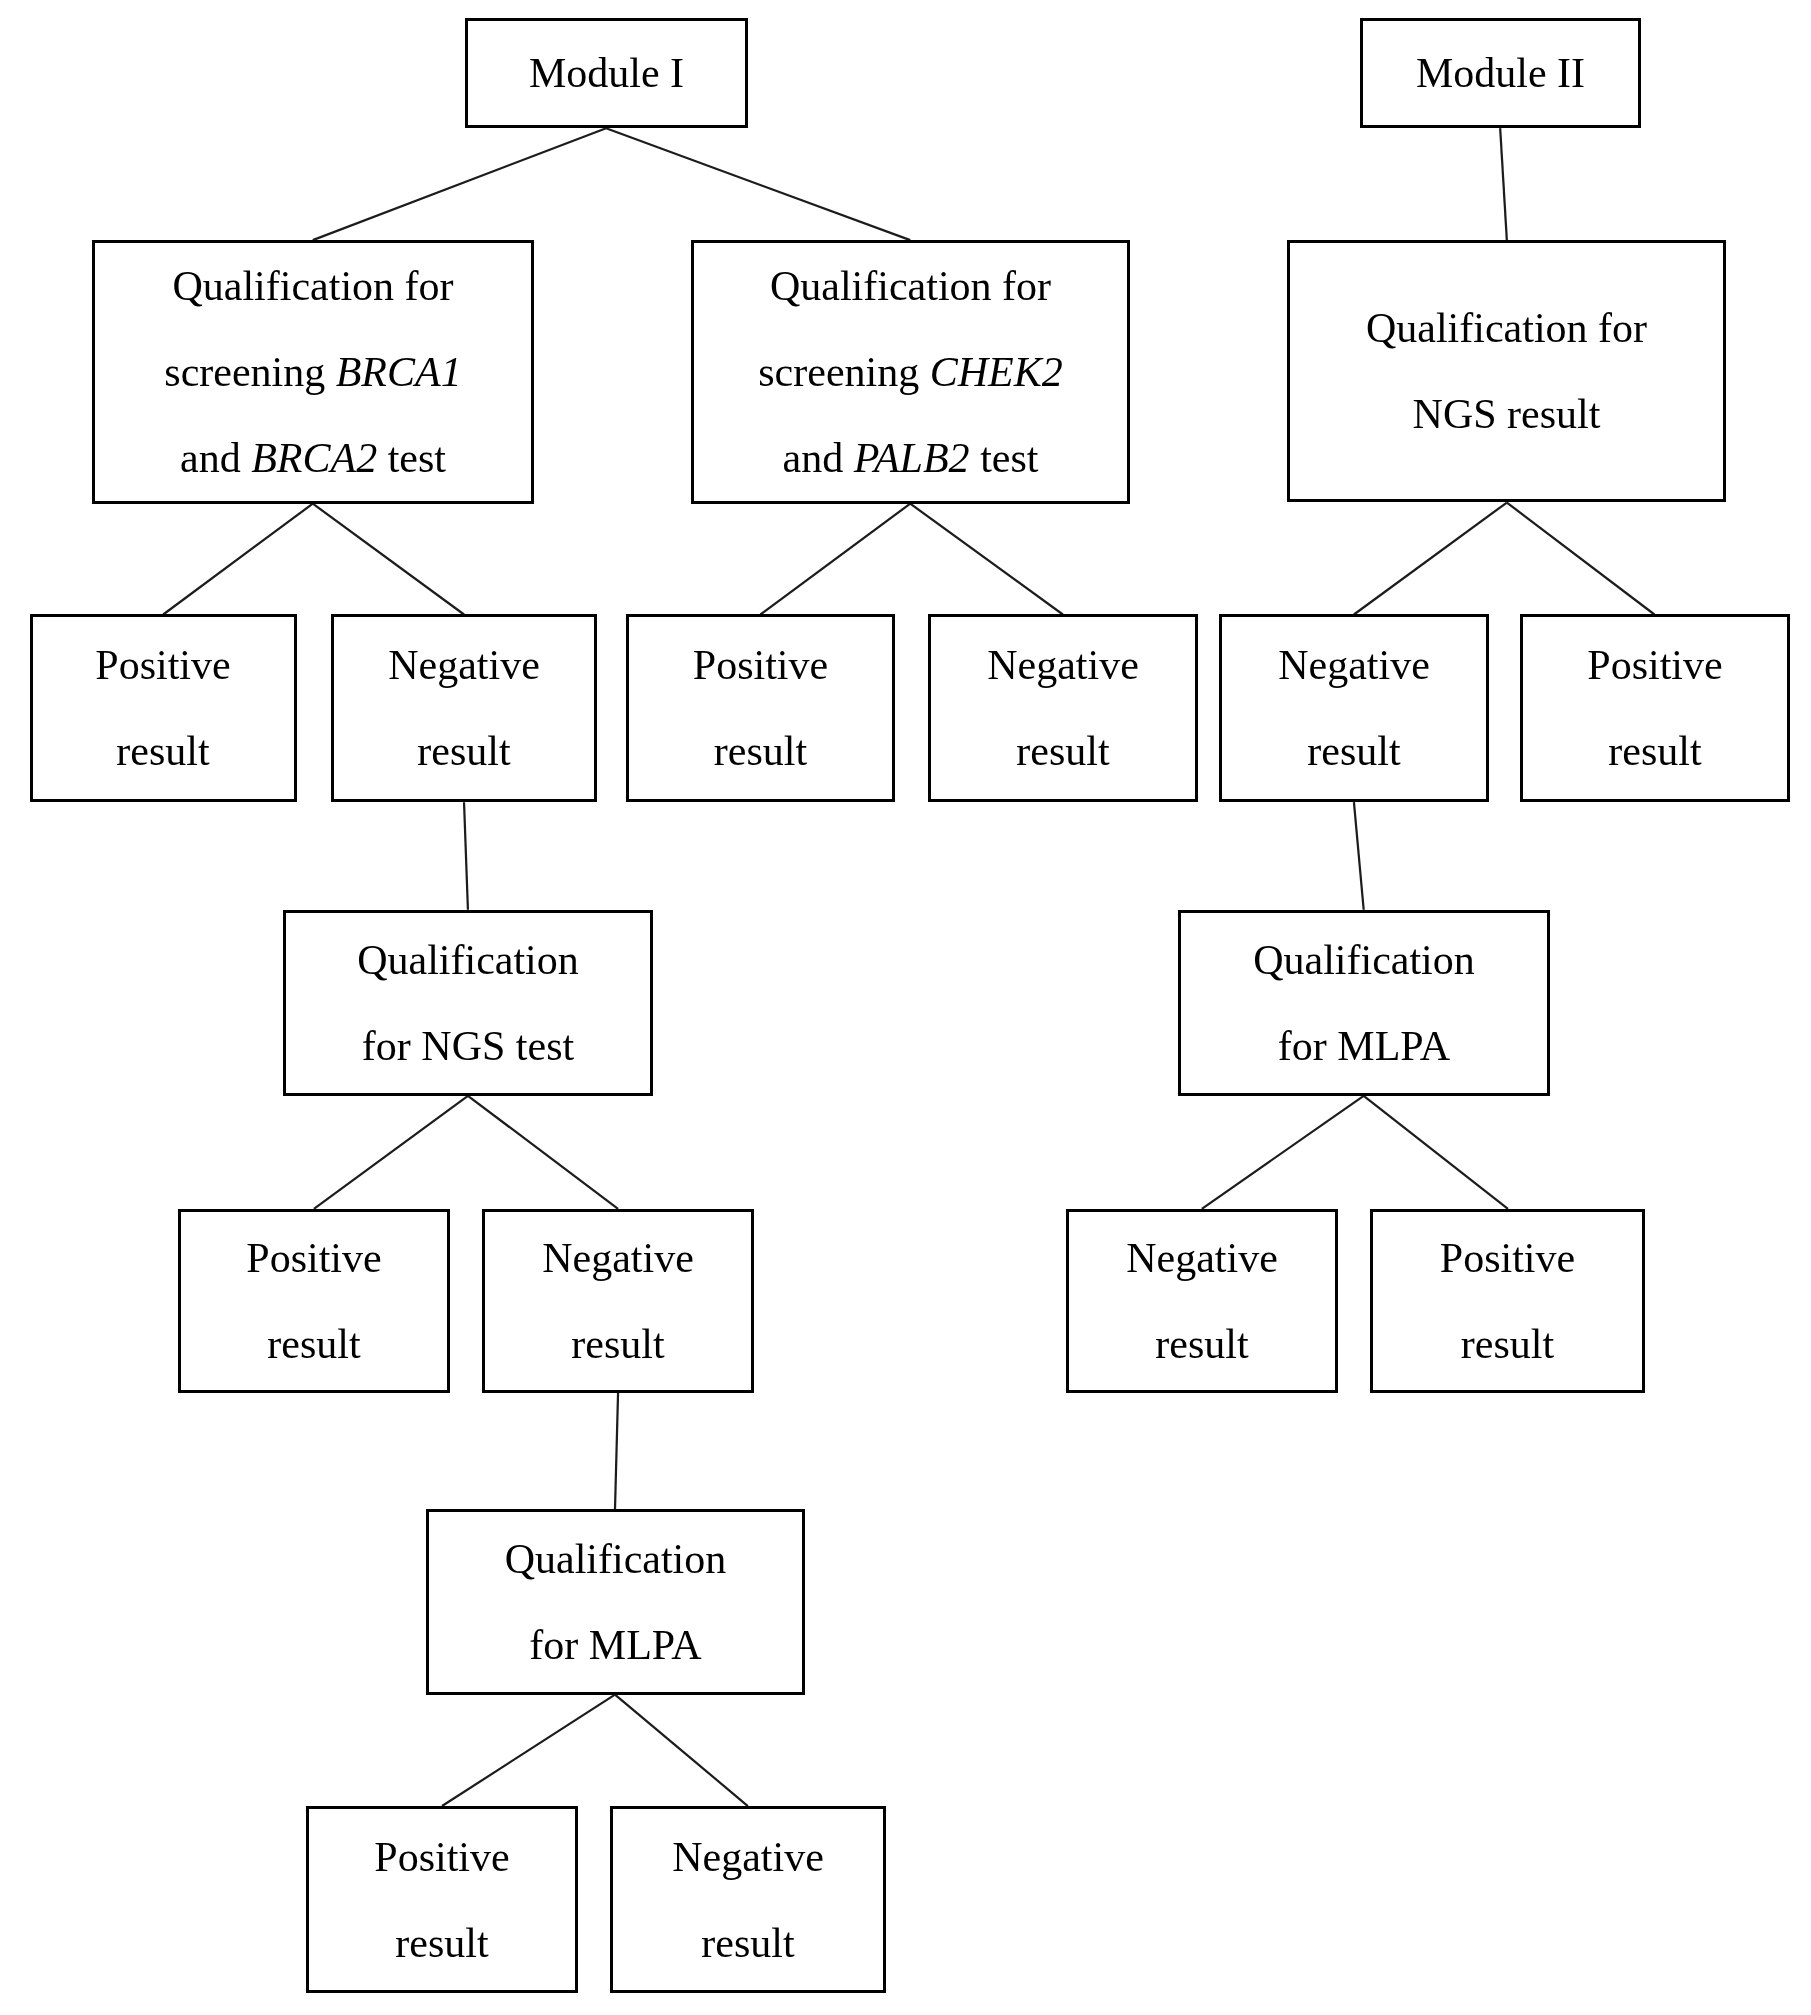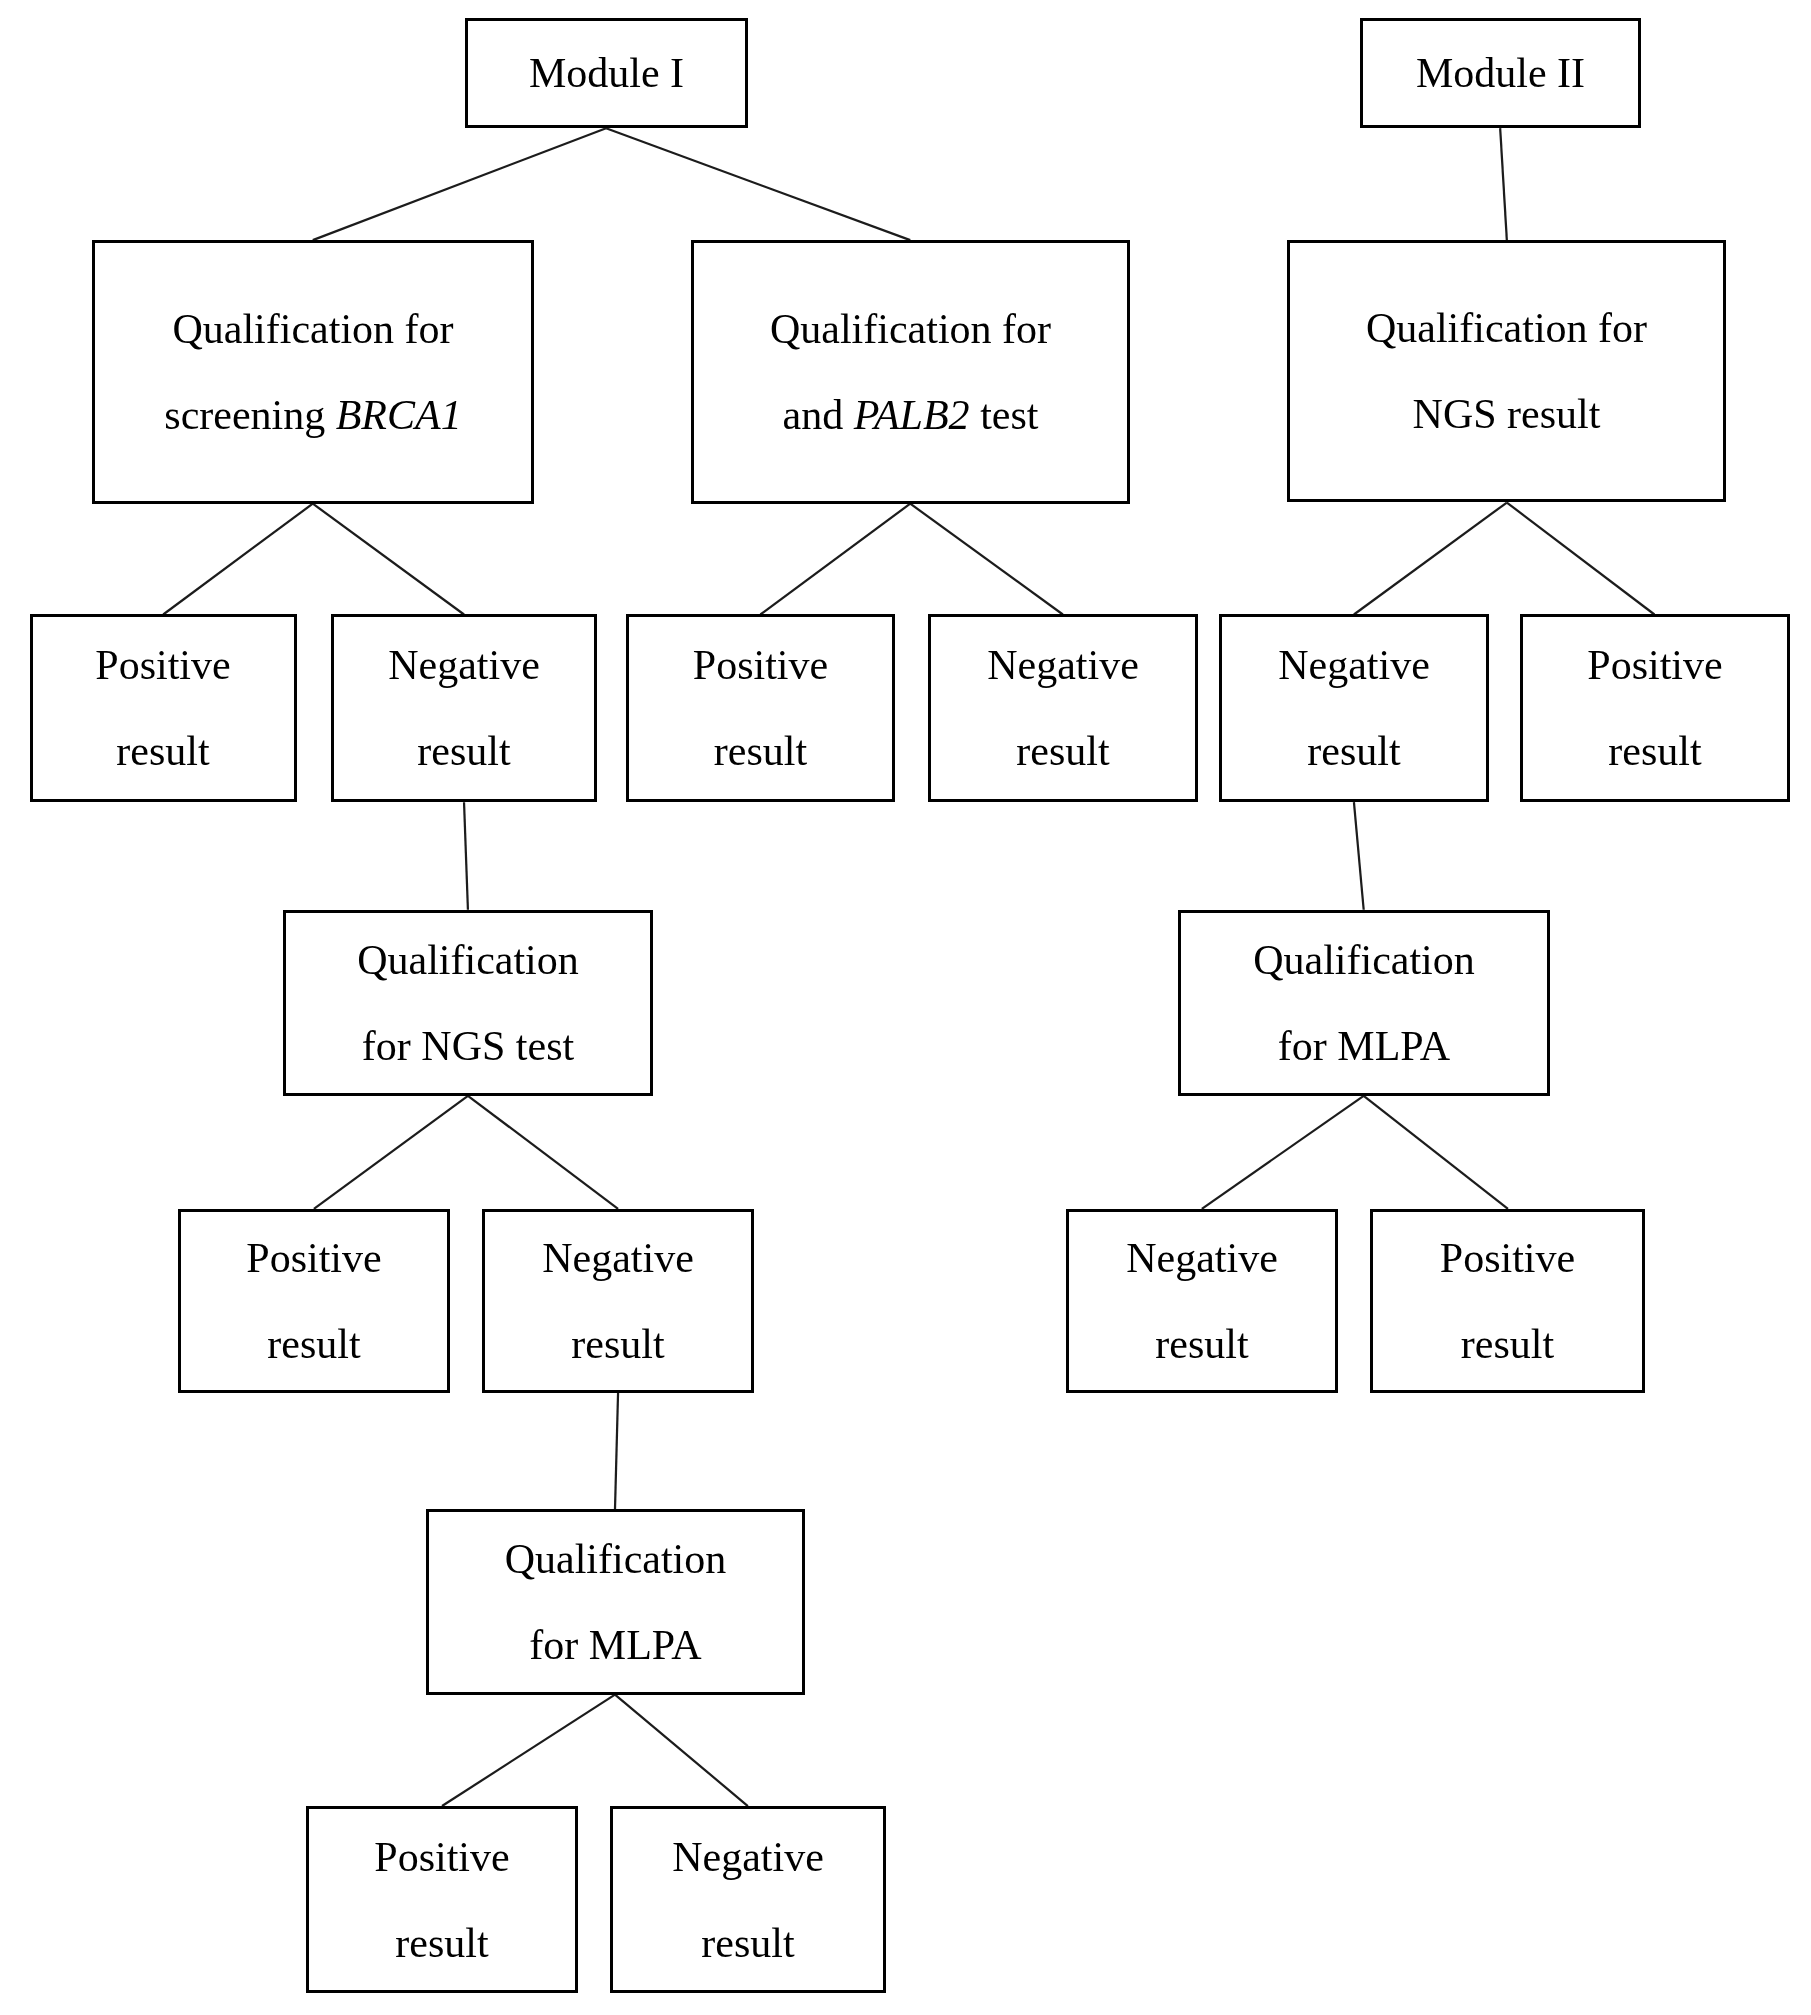--- a/index.html
+++ b/index.html
@@ -73,23 +73,25 @@
 
 <div class="node" style="left: 465px; top: 18px; width: 283px; height: 110px;">
       <div class="lbl-line"><span>Module I</span></div>
     </div>
     <div class="node" style="left: 1360px; top: 18px; width: 281px; height: 110px;">
       <div class="lbl-line"><span>Module II</span></div>
     </div>
     <div class="node" style="left: 92px; top: 240px; width: 442px; height: 264px;">
       <div class="lbl-line"><span>Qualification for</span></div>
       <div class="lbl-line"><span>screening </span><span class="it">BRCA1</span></div>
+      <div class="lbl-line"><span>and </span><span class="it">BRCA2</span><span> test</span></div>
     </div>
     <div class="node" style="left: 691px; top: 240px; width: 439px; height: 264px;">
       <div class="lbl-line"><span>Qualification for</span></div>
+      <div class="lbl-line"><span>screening </span><span class="it">CHEK2</span></div>
       <div class="lbl-line"><span>and </span><span class="it">PALB2</span><span> test</span></div>
     </div>
     <div class="node" style="left: 1287px; top: 240px; width: 439px; height: 262px;">
       <div class="lbl-line"><span>Qualification for</span></div>
       <div class="lbl-line"><span>NGS result</span></div>
     </div>
     <div class="node" style="left: 29.5px; top: 614px; width: 267px; height: 188px;">
       <div class="lbl-line"><span>Positive</span></div>
       <div class="lbl-line"><span>result</span></div>
     </div>

